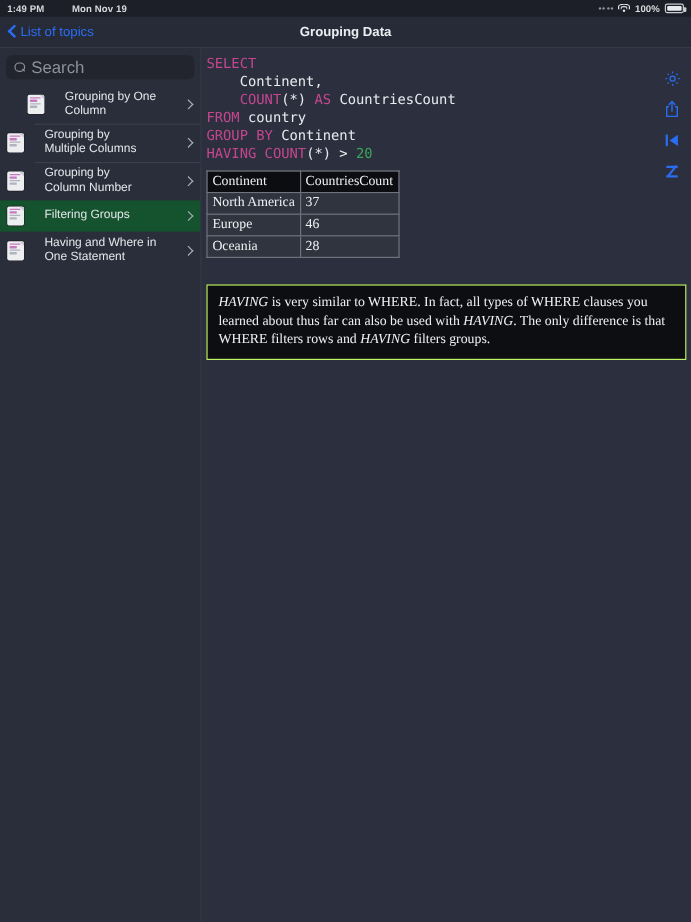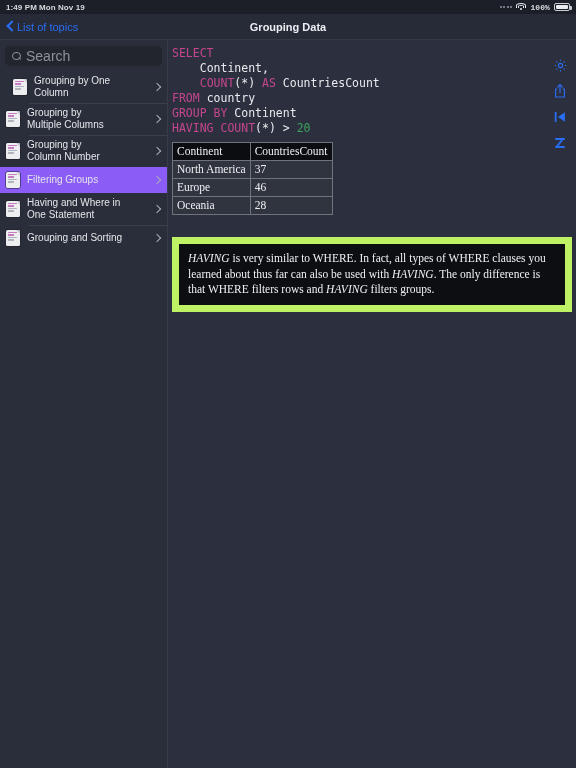--- a/index.html
+++ b/index.html
@@ -9,33 +9,33 @@
     font-family:"Liberation Sans", sans-serif;
     overflow:hidden;
   }
   #app { position:relative; width:576px; height:768px; background:#2c303e; }
 
   
   .statusbar {
     height:14px; background:#1c1f27; display:flex; align-items:center;
     padding:0 6px; font-size:8px; color:#d8dade; letter-spacing:.1px;
   }
-  .sb-left { display:flex; gap:2px; align-items:center; }
+  .sb-left { display:flex; gap:23px; align-items:center; }
   .sb-time { font-weight:bold; }
   .sb-date { font-weight:bold; }
   .sb-right { margin-left:auto; display:flex; gap:4px; align-items:center; }
   .sb-dots { display:flex; gap:1.5px; align-items:flex-end; }
   .sb-dots i { width:2px; height:2px; background:#9296a0; border-radius:50%; display:block; }
   .wifi { width:10px; height:8px; position:relative; }
   .wifi span { position:absolute; left:50%; transform:translateX(-50%);
     border:1.1px solid #e6e8ec; border-bottom:none; border-radius:50% 50% 0 0; }
   .wifi .w1 { width:10px; height:5px; top:0; }
   .wifi .w2 { width:6px; height:3px; top:2px; }
   .wifi .w3 { width:2px; height:2px; top:4.6px; background:#e6e8ec; border:none; border-radius:50%; }
-  .sb-batt-text { font-weight:bold; font-size:8px;font-family:Liberation Mono, monospace; }
+  .sb-batt-text { font-weight:bold; font-size:8px; }
   .batt { width:16px; height:8px; border:1px solid #c9ccd2; border-radius:2px; position:relative; }
   .batt::after { content:""; position:absolute; right:-2.5px; top:2px; width:1.5px; height:4px;
     background:#c9ccd2; border-radius:0 1px 1px 0; }
   .batt i { position:absolute; left:1px; top:1px; bottom:1px; width:12px; background:#e9ebee; border-radius:1px; display:block; }
 
   
   .navbar {
     height:26px; background:#272b37; display:flex; align-items:center;
     position:relative; border-bottom:1px solid #343948;
   }
@@ -61,24 +61,24 @@
     align-items:center; gap:5px; padding:0 7px; }
   .mag { width:9px; height:9px; position:relative; flex:0 0 auto; }
   .mag::before { content:""; position:absolute; left:0; top:0; width:6.5px; height:6.5px;
     border:1.2px solid #8d9199; border-radius:50%; }
   .mag::after { content:""; position:absolute; left:6px; top:6.2px; width:3.4px; height:1.2px;
     background:#8d9199; transform:rotate(45deg); border-radius:1px; }
   .search-ph { font-size:14px; color:#8d9199; }
 
   
   .topics { flex:1; overflow:hidden; }
-  .topic { display:flex; align-items:center; gap:7px; padding:0 7px 0 6px;
+  .topic { display:flex; align-items:center; gap:17px; padding:0 7px 0 6px;
     min-height:26px; cursor:pointer; position:relative; }
   .topic + .topic .sep { position:absolute; left:29px; right:0; top:0; height:1px; background:#3a3f4d; }
-  .topic.selected { background:#8b5cf6; }
+  .topic.selected { background:#14532d; }
   .topic.selected .sep, .topic.selected + .topic .sep { background:transparent; }
 
   .doc-ico { width:14px; height:16px; flex:0 0 auto; background:#eceef0;
     border-radius:1.5px; position:relative; box-shadow:0 0 0 .5px #1c1f27;
     display:flex; flex-direction:column; gap:1px; padding:2px 1.5px; overflow:hidden; }
   .doc-ico::after { content:""; position:absolute; right:0; top:0; width:4px; height:4px;
     background:#c8ccd2; clip-path:polygon(100% 0,0 0,100% 100%); }
   .doc-ico i { display:block; height:1.4px; background:#c77ac0; border-radius:.5px; }
   .doc-ico i.s { width:60%; }
   .doc-ico i.m { width:85%; }
@@ -114,21 +114,21 @@
     border:1px solid #6f737d; padding:1px 4px; text-align:left; font-weight:normal;
     line-height:15px; white-space:nowrap;
   }
   table.result th { background:#0c0d11; }
   table.result td.c0 { min-width:76px; }
   table.result td.c1 { min-width:80px; }
   table.result th.c1 { min-width:80px; }
 
   
   .note {
-    margin:22px 4px 0 4px; border:7px solid #bef264; background:#0d0e12;
+    margin:22px 4px 0 4px; border:1px solid #bef264; background:#0d0e12;
     padding:7px 9px; font-family:"Liberation Serif", serif; font-size:11.5px;
     line-height:15.5px; color:#f0f1f4;
   }
   .note i { font-style:italic; }
 </style>
 </head>
 <body>
 
 <div id="app">
 
@@ -223,31 +223,20 @@
           <div class="topic">
             <div class="sep"></div>
             <span class="doc-ico">
               <i class="m"></i>
               <i class="s"></i>
               <i class="m g"></i>
               <i class="s g"></i>
             </span>
             <span class="topic-label" style="white-space: pre-line;">Having and Where in
 One Statement</span>
-            <span class="chev"></span>
-          </div>
-          <div class="topic">
-            <div class="sep"></div>
-            <span class="doc-ico">
-              <i class="m"></i>
-              <i class="s"></i>
-              <i class="m g"></i>
-              <i class="s g"></i>
-            </span>
-            <span class="topic-label" style="white-space: pre-line;">Grouping and Sorting</span>
             <span class="chev"></span>
           </div>
         </div>
     </div>
 
     <div class="content">
 
       <div class="code" id="code-block"><div><span class="kw">SELECT</span></div><div><span class="op">    </span><span class="id">Continent,</span></div><div><span class="op">    </span><span class="fn">COUNT</span><span class="id">(*) </span><span class="kw">AS</span><span class="id"> CountriesCount</span></div><div><span class="kw">FROM</span><span class="id"> country</span></div><div><span class="kw">GROUP BY</span><span class="id"> Continent</span></div><div><span class="kw">HAVING</span><span class="id"> </span><span class="fn">COUNT</span><span class="id">(*) &gt; </span><span class="num">20</span></div></div>
 
       <div class="tbl-wrap">

